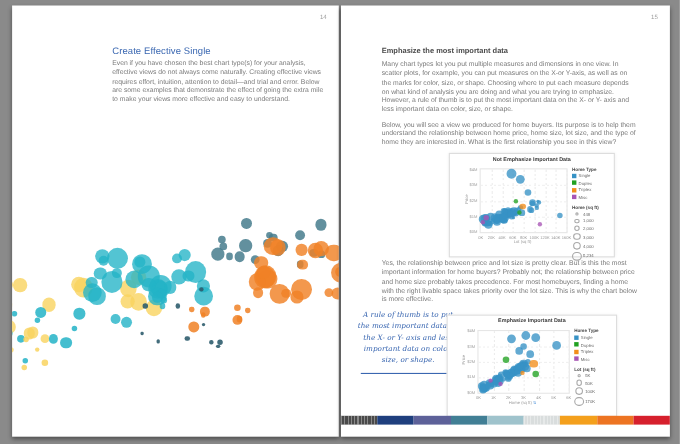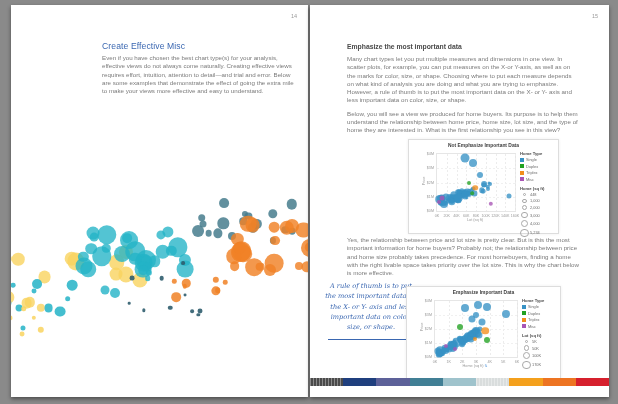--- a/index.html
+++ b/index.html
@@ -48,21 +48,21 @@
   #colorbar{position:absolute;left:0;top:373px;width:100%;height:8px;display:flex;}
   .cbseg{flex:1;height:100%;}
 </style>
 </head>
 <body>
 
 <div id="canvas">
 
   <div class="page" id="page-left">
     <div class="pnum">14</div>
-    <div class="h-blue">Create Effective Misc</div>
+    <div class="h-blue">Create Effective Single</div>
     <div class="body-text" id="left-body">Even if you have chosen the best chart type(s) for your analysis, effective views do not always come naturally. Creating effective views requires effort, intuition, attention to detail—and trial and error. Below are some examples that demonstrate the effect of going the extra mile to make your views more effective and easy to understand.</div>
     <div id="bubble-field">
         <div class="bubble" style="left: 2.98425%; top: 69.5329%; width: 11.4061px; height: 11.4061px; background: rgb(249, 211, 95); opacity: 0.8;"></div>
         <div class="bubble" style="left: 14.1464%; top: 55.8269%; width: 12.9336px; height: 12.9336px; background: rgb(249, 211, 95); opacity: 0.8;"></div>
         <div class="bubble" style="left: 12.9255%; top: 76.68%; width: 8.28593px; height: 8.28593px; background: rgb(249, 211, 95); opacity: 0.8;"></div>
         <div class="bubble" style="left: 1.70865%; top: 55.8862%; width: 13.9407px; height: 13.9407px; background: rgb(249, 211, 95); opacity: 0.8;"></div>
         <div class="bubble" style="left: 8.60903%; top: 73.5107%; width: 10.7591px; height: 10.7591px; background: rgb(249, 211, 95); opacity: 0.8;"></div>
         <div class="bubble" style="left: 2.41953%; top: 44.1953%; width: 10.1772px; height: 10.1772px; background: rgb(249, 211, 95); opacity: 0.8;"></div>
         <div class="bubble" style="left: 5.96742%; top: 44.039%; width: 12.4721px; height: 12.4721px; background: rgb(249, 211, 95); opacity: 0.8;"></div>
         <div class="bubble" style="left: 9.58626%; top: 72.9649%; width: 10.3521px; height: 10.3521px; background: rgb(249, 211, 95); opacity: 0.8;"></div>

